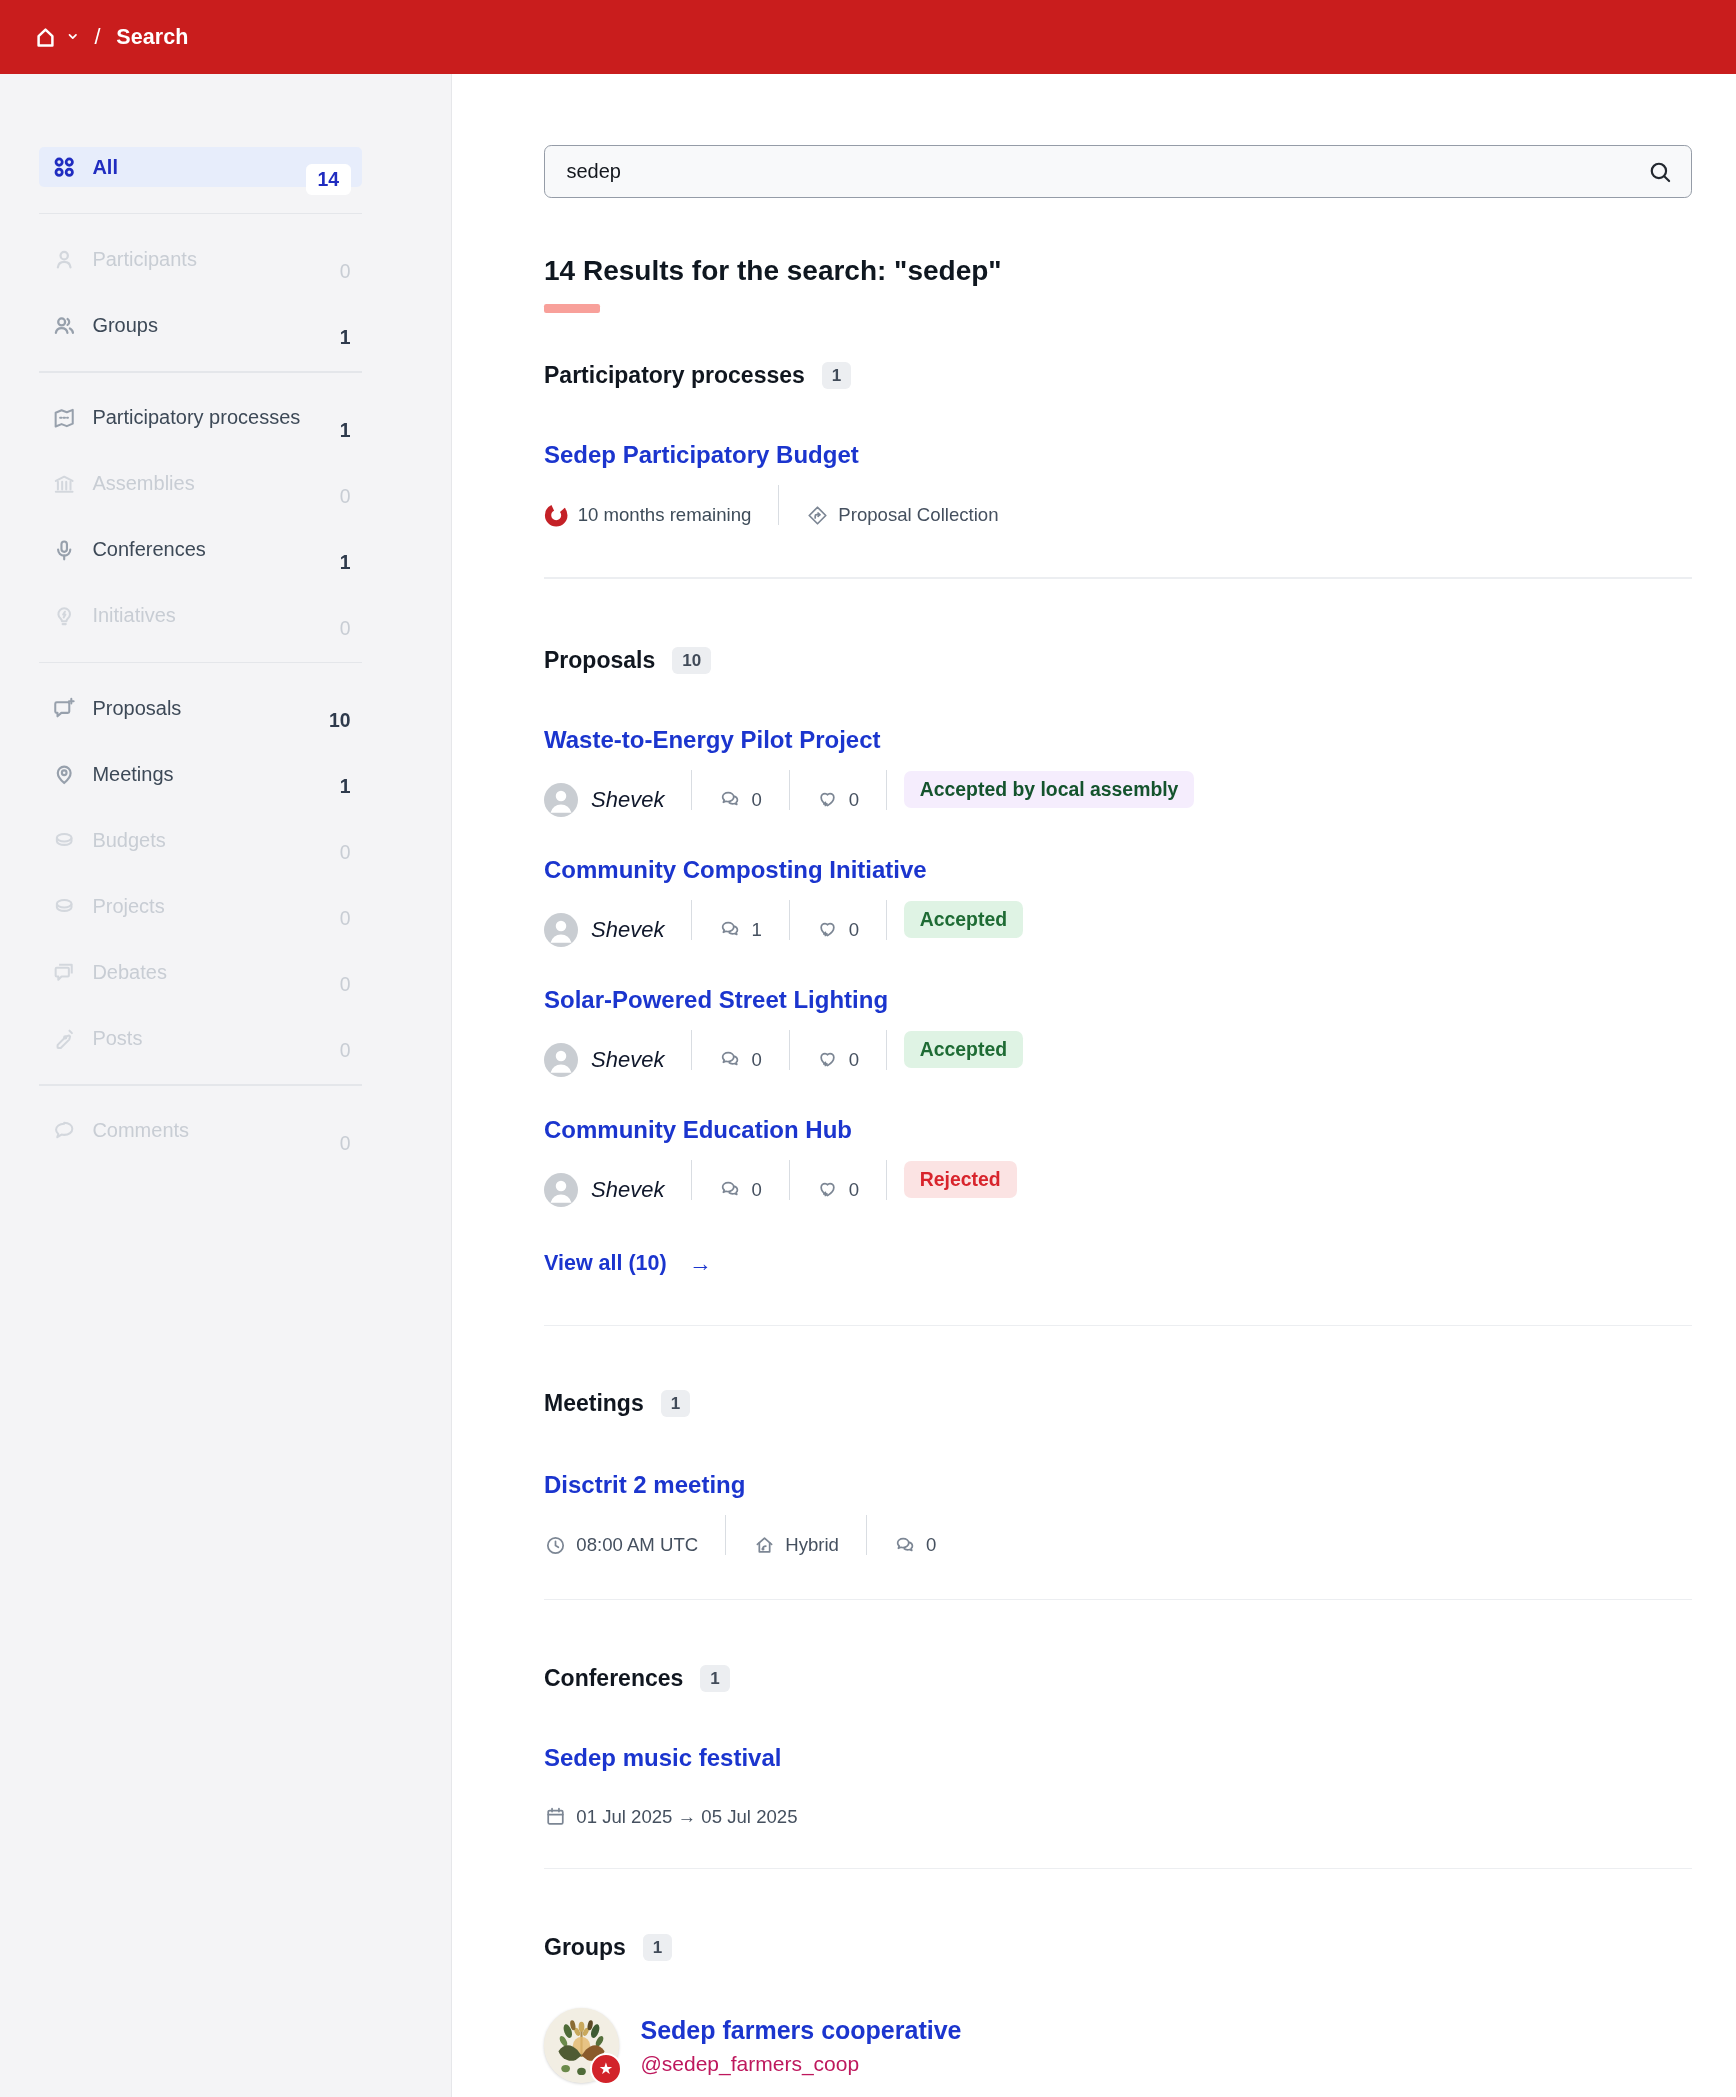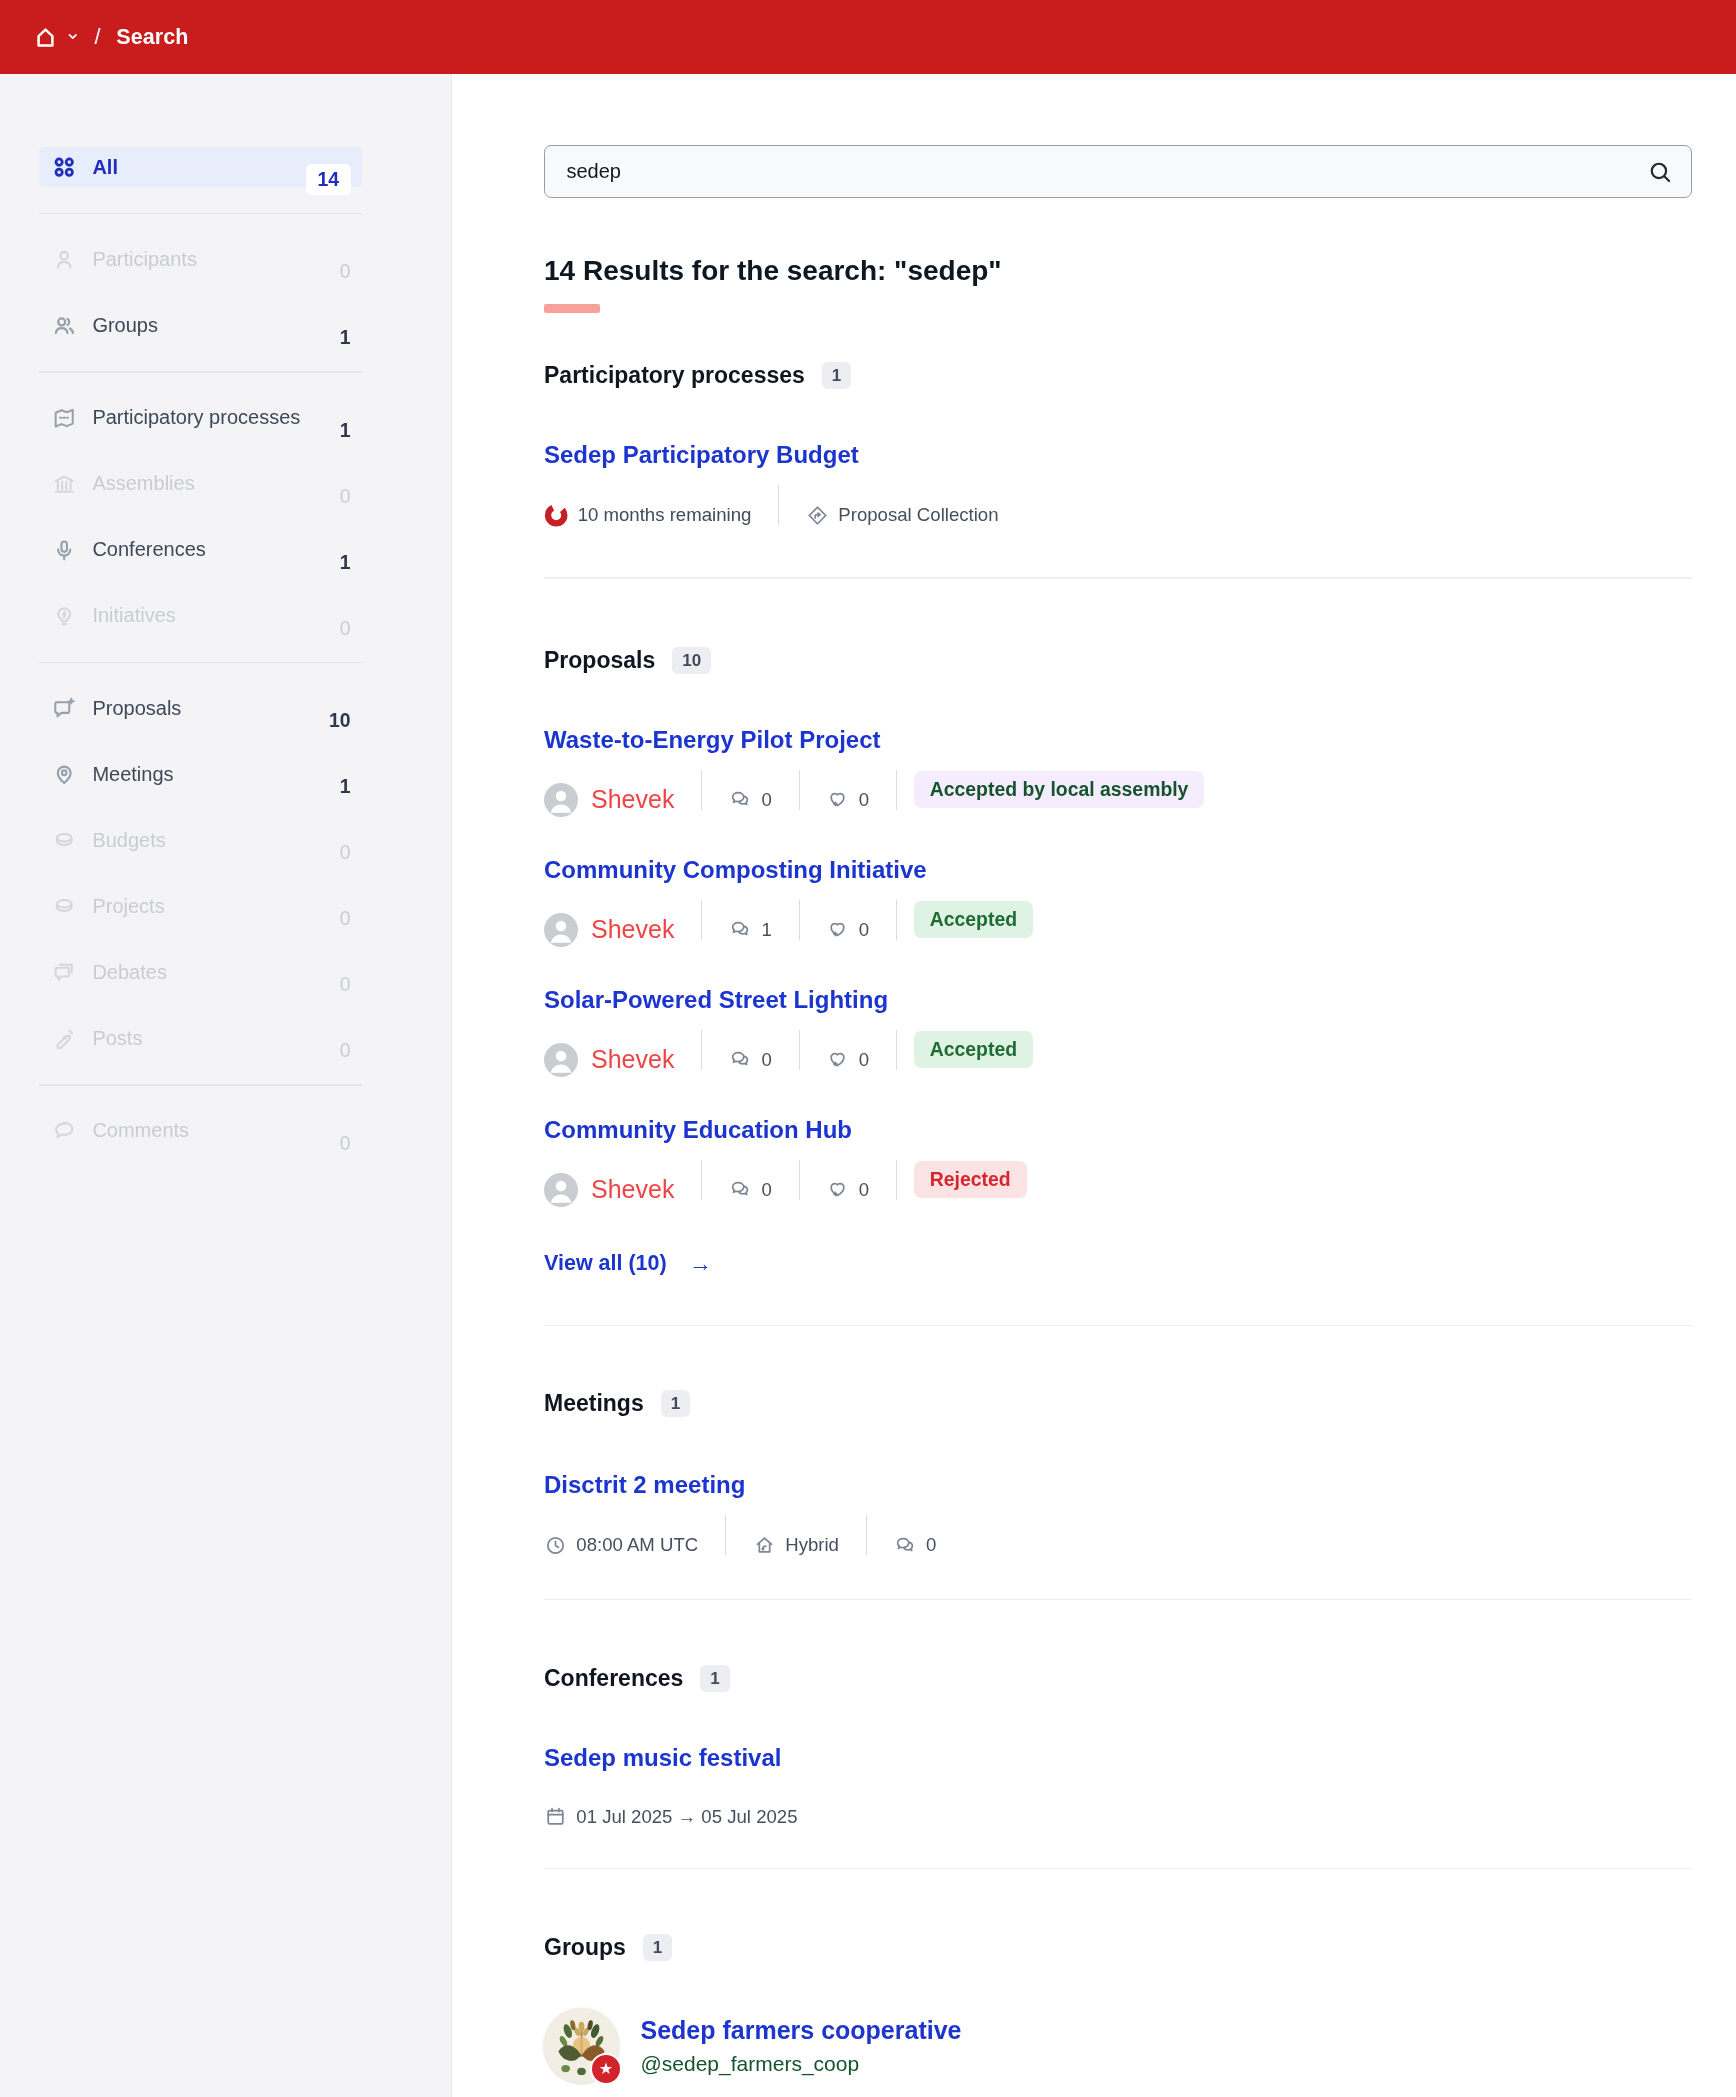--- a/index.html
+++ b/index.html
@@ -82,21 +82,21 @@
   .meta { margin-top:16px; display:flex; align-items:center; height:40px; color:#45505F; font-size:18.6px; }
   .meta .m-icon { color:#7C8694; margin-right:9.3px; flex:none; }
   .meta .seg { display:flex; align-items:center; padding:0 27px;margin-top:20px; }
   .meta .seg.first { padding-left:0; }
   .meta .sep { width:0.7px; height:40px; background:#D9DDE2; flex:none; }
   .author { display:flex; align-items:center; gap:13px; }
   .avatar {
     width:34px; height:34px; border-radius:50%; background:#C9CDD2;
     overflow:hidden; flex:none;
   }
-  .author-name { color:#ef4444; font-size:25px; }
+  .author-name { color:#0f172a; font-size:22px;font-style:italic; }
 
   .status-badge {
     margin-left:17px; border-radius:7.2px; padding:8.6px 16px;
     font-size:19.4px; font-weight:700; line-height:1;
   }
   .status-purple { background:#F5EDFD; color:#14532d; }
   .status-green  { background:#DFF3E4; color:#1E6B34; }
   .status-red    { background:#FBE3E3; color:#D8242C; }
 
   .proposal-item { margin-top:46px; }
@@ -119,21 +119,21 @@
     width:75px; height:75px; border-radius:50%; overflow:hidden;
     box-shadow:0 0.7px 2.9px rgba(0,0,0,.18); background:#F2EEE3;
   }
   .group-star {
     position:absolute; right:-2.9px; bottom:-1.4px; width:32px; height:32px;
     background:#D2232A; border-radius:50%; border:2.9px solid #ffffff;
     display:flex; align-items:center; justify-content:center;
     color:#ffffff; font-size:16px;
   }
   .group-name a { font-size:25px; }
-  .group-handle { margin-top:7.2px; color:#14532d; font-size:21px; }
+  .group-handle { margin-top:7.2px; color:#be185d; font-size:21px; }
 </style>
 </head>
 <body>
 
 <header class="top-header">
   <span class="crumb-home">
     <span>
       <svg width="23" height="23" viewBox="0 0 24 24" fill="none" stroke="#ffffff" stroke-width="2.6" stroke-linejoin="round">
         <path d="M4.8 10.6 12 3.8l7.2 6.8V20.4H4.8z"></path>
       </svg>

